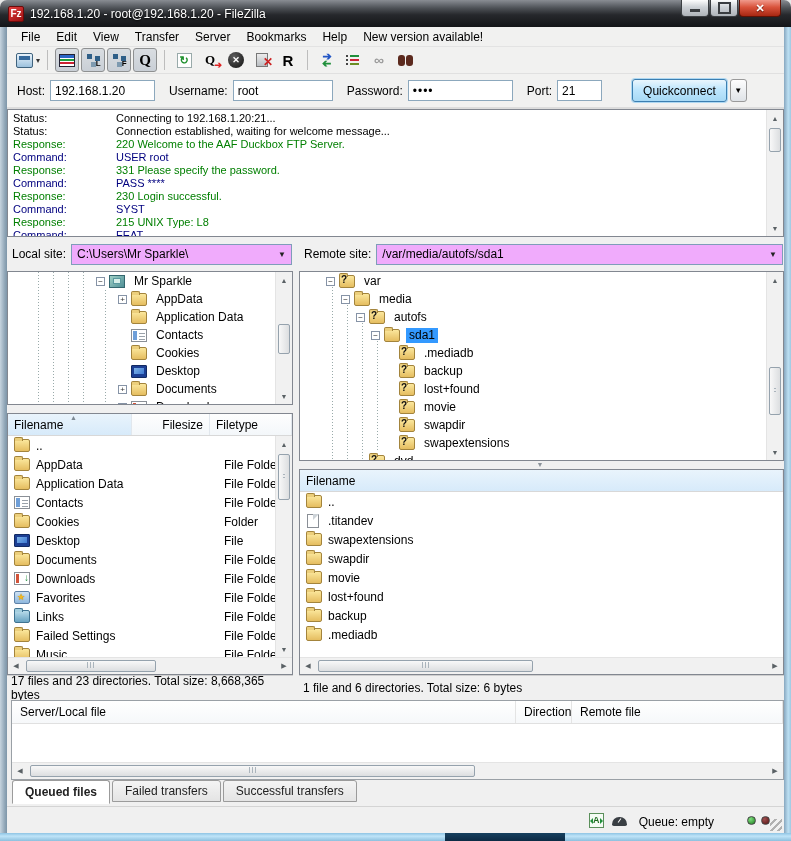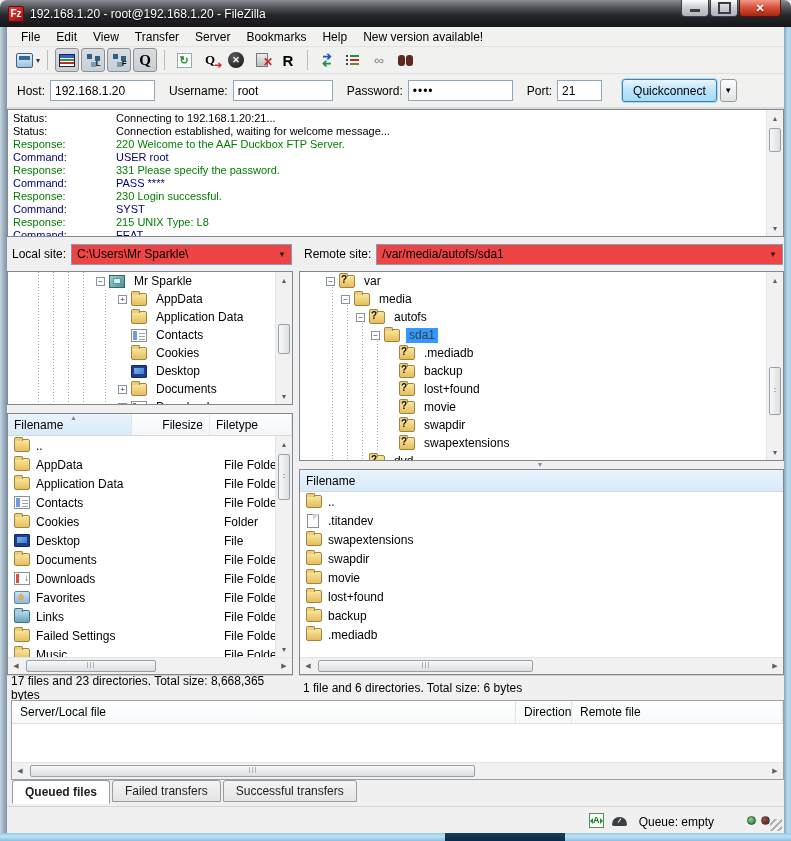--- a/index.html
+++ b/index.html
@@ -61,21 +61,21 @@
   .tbg-sync{color:#9a9a9a;font-weight:bold;font-size:14px}
   .tbg-find{width:17px;height:13px}
   .tbg-find::before,.tbg-find::after{content:"";position:absolute;top:1px;width:7px;height:11px;background:#5c2a1e;border-radius:3px}
   .tbg-find::before{left:1px}.tbg-find::after{right:1px}
 
   .qcbar{position:absolute;left:7px;right:7px;top:74px;height:35px;background:#f1f1f0;display:flex;align-items:center;padding-left:10px;border-bottom:2px solid #dcdcdc}
   .qc-label{margin-right:5px}
   .qc-input{height:21px;border:1px solid #8ca8bd;background:#fff;font-family:"Liberation Sans",sans-serif;font-size:12px;padding:0 4px;margin-right:14px}
   .w-host{width:105px}.w-user{width:100px}.w-pass{width:105px;letter-spacing:1px}.w-port{width:45px}
   .qc-btn{height:23px;padding:0 10px;border:1px solid #3c7fb1;border-radius:3px;background:linear-gradient(#eaf6fd,#bee6fd 45%,#a7d9f5);
-    display:flex;align-items:center;box-shadow:0 0 0 1px #aed8f2;margin-left:6px}
+    display:flex;align-items:center;box-shadow:0 0 0 1px #aed8f2;margin-left:16px}
   .qc-drop{width:17px;height:23px;border:1px solid #9a9a9a;border-radius:3px;margin-left:3px;display:flex;align-items:center;justify-content:center;
     font-size:8px;background:linear-gradient(#fdfdfd,#dfe3e7)}
 
   
   .logbox{position:absolute;left:7px;right:7px;top:109px;height:128px;background:#fff;border:1px solid #828790;overflow:hidden}
   .log-lines{position:absolute;left:5px;top:2px;right:22px;bottom:0;overflow:hidden;font-size:11px;line-height:13px}
   .log-line{display:flex;white-space:nowrap}
   .log-label{width:103px;flex:none}
   .t-status{color:#000}.t-resp{color:#007f00}.t-cmd{color:#00007f}
 
@@ -92,29 +92,29 @@
   .hthumb{position:absolute;top:2px;bottom:2px;background:linear-gradient(#f8f8f8,#dcdee0);border:1px solid #95a2ad;border-radius:2px}
   .hthumb.ridge::after{content:"";position:absolute;top:4px;bottom:4px;left:50%;width:8px;margin-left:-4px;
     background:repeating-linear-gradient(90deg,#aab4bc 0 1px,transparent 1px 3px)}
 
   
   .pane{position:absolute;top:237px;height:463px;display:flex;flex-direction:column}
   .pane-local{left:7px;width:286px}
   .pane-remote{left:299px;width:485px}
   .site-row{height:34px;display:flex;align-items:center;flex:none;padding:2px 1px}
   .site-label{margin:0 5px 0 4px;flex:none}
-  .combo{flex:1;height:21px;border:1px solid #7f9db9;background:#ef4444;display:flex;align-items:center;padding:0 5px;overflow:hidden;white-space:nowrap}
+  .combo{flex:1;height:21px;border:1px solid #7f9db9;background:#f0abfc;display:flex;align-items:center;padding:0 5px;overflow:hidden;white-space:nowrap}
   .combo-arrow{margin-left:auto;font-size:8px;color:#222;flex:none;padding-left:4px}
   .treebox{position:relative;border:1px solid #828790;background:#fff;overflow:hidden;flex:none}
   .tree-local{height:134px}.tree-remote{height:190px}
   .tree-row{height:18px;display:flex;align-items:center;white-space:nowrap;position:relative}
   .expander{width:9px;height:9px;border:1px solid #8693a6;background:#fff;font-size:8px;line-height:7px;text-align:center;flex:none;margin-right:4px;color:#333}
   .exp-spacer{width:13px;flex:none}
   .tree-label{padding:0 3px;line-height:15px}
-  .tree-label.selected{background:#3399ff;color:#404040}
+  .tree-label.selected{background:#3399ff;color:#000000}
   .vguide{position:absolute;top:0;bottom:0;width:1px;background:repeating-linear-gradient(180deg,#9aa 0 1px,transparent 1px 3px)}
 
   .sash{height:8px;flex:none;position:relative}
   .sash-arrow{position:absolute;left:50%;top:1px;margin-left:-5px;font-size:7px;color:#8a9299;line-height:6px}
 
   .listbox{flex:1;display:flex;flex-direction:column;border:1px solid #828790;background:#fff;overflow:hidden;position:relative}
   .lheader{height:22px;display:flex;flex:none;background:linear-gradient(#fefefe,#f3f7fa);border-bottom:1px solid #d8d8d8;font-size:12px}
   .hcell{display:flex;align-items:center;padding:0 6px;border-right:1px solid #e1e7ed;position:relative}
   .hcell.hot{background:linear-gradient(#e9f4fc,#d7eafa)}
   .sort-caret{position:absolute;top:0;left:62px;font-size:7px;color:#7d8a94;line-height:7px}

